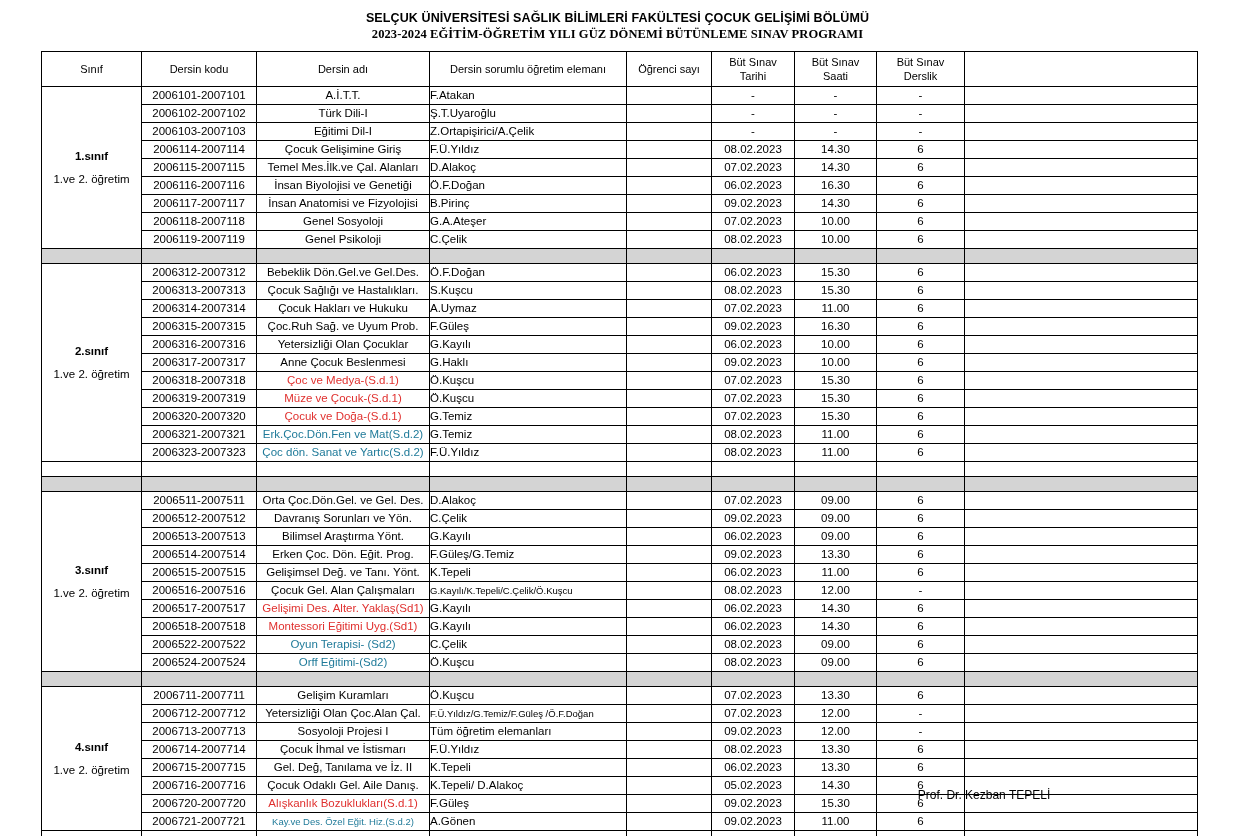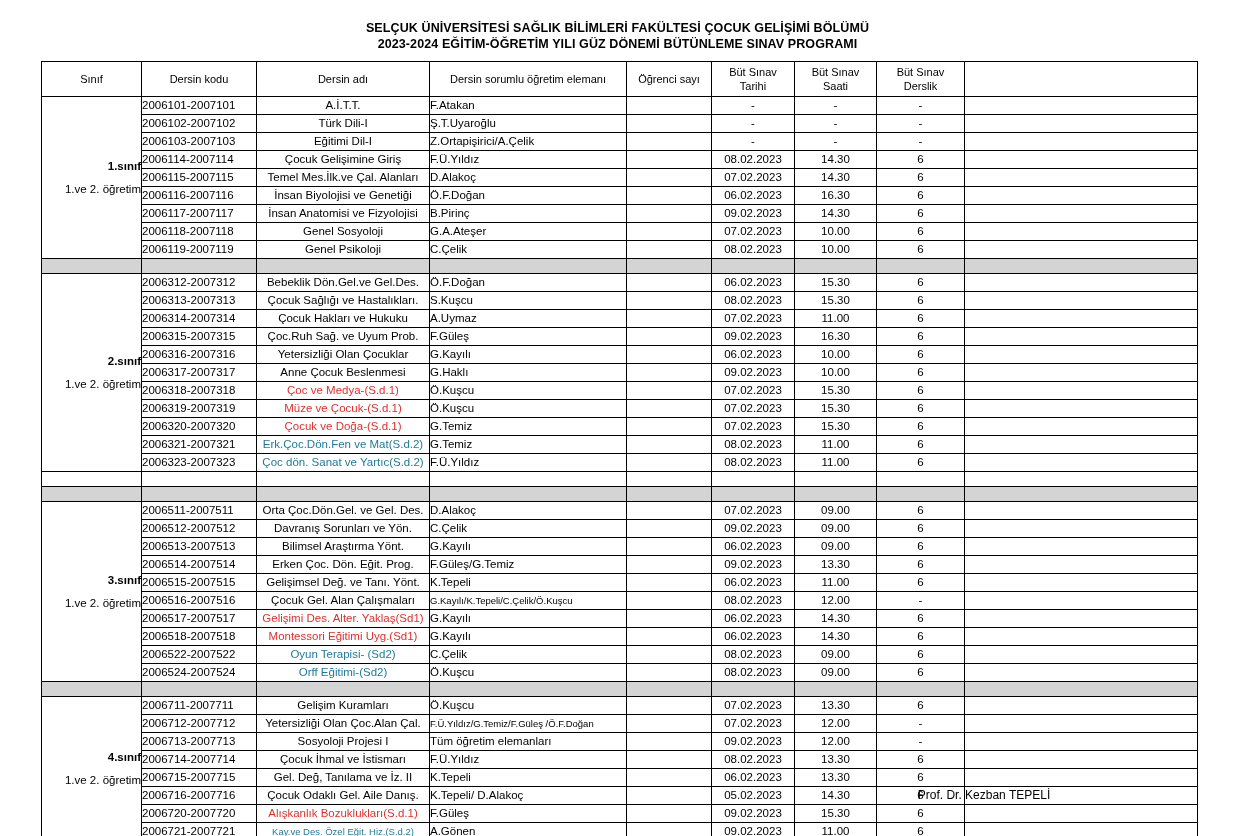--- a/index.html
+++ b/index.html
@@ -20,25 +20,26 @@
     width: 1235px;
     height: 836px;
     position: relative;
     box-sizing: border-box;
   }
   .doc-title {
     text-align: center;
     font-weight: bold;
     font-size: 12.5px;
     line-height: 16px;
-    padding-top: 20px;
+    padding-top: 10px;
     letter-spacing: 0.1px;
   }
   .doc-title .line2 {
     display: block;
+    font-family: Liberation Serif, serif;
   }
   table.sched {
     border-collapse: collapse;
     table-layout: fixed;
     margin-left: 41px;
     margin-top: 9px;
     width: 1156px;
     font-size: 11px;
   }
   table.sched td, table.sched th {
@@ -67,31 +68,31 @@
     padding: 2px 1px;
   }
   tbody td {
     height: 17px;
     line-height: 15px;
     font-size: 11.5px;
     padding: 0 4px;
     white-space: nowrap;
     overflow: hidden;
   }
-  td.kod   { text-align: left; margin-top: 20px; }
+  td.kod   { text-align: center; margin-top: 20px; }
   td.ad    { text-align: center; }
   td.ogr   { text-align: left; }
   td.sayi  { text-align: center; }
   td.tarih { text-align: center; }
   td.saat  { text-align: center; }
   td.derslik { text-align: center; }
   td.bos   { }
 
   td.grp {
-    text-align: right;
+    text-align: center;
     vertical-align: middle;
     font-size: 11.5px;
     line-height: 17px;
   }
   td.grp .grp-name {
     font-weight: bold;
     display: block;
   }
   td.grp .grp-sub {
     display: block;

